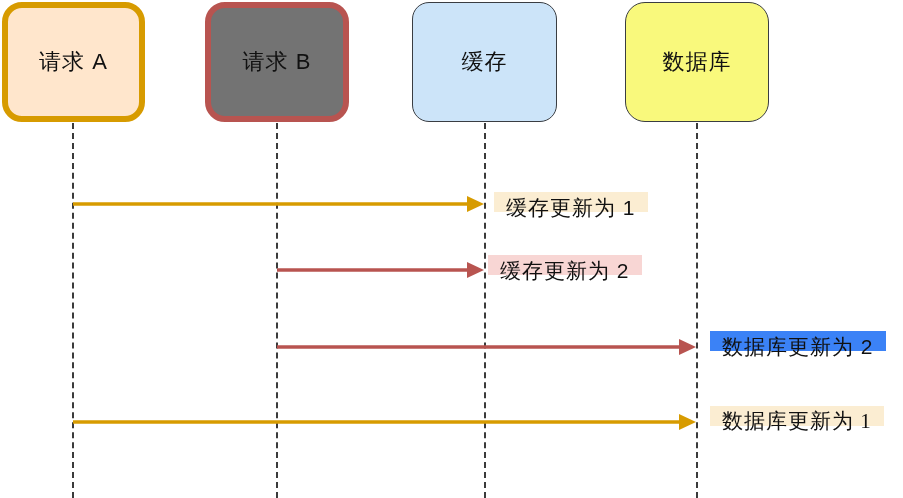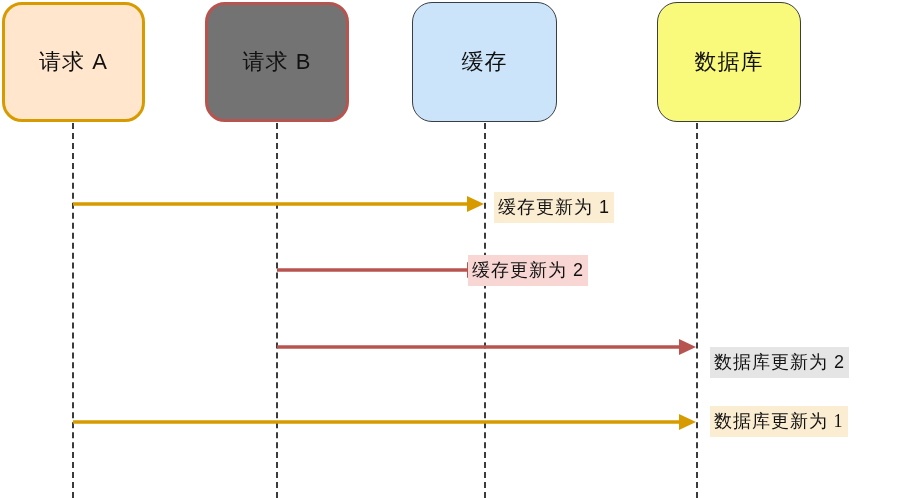--- a/index.html
+++ b/index.html
@@ -15,35 +15,35 @@
     background: #ffffff;
     overflow: hidden;
   }
   
   .actor {
     position: absolute;
     top: 2px;
     height: 120px;
     box-sizing: border-box;
     border-radius: 20px;
-    border: 3px solid #0369a1;
+    border: 6px solid #0369a1;
     display: flex;
     align-items: center;
     justify-content: center;
   }
   .actor-label {
     font-size: 22px;
     color: #111111;
     letter-spacing: 1px;
     white-space: nowrap;
   }
   .actor-a { left: 2px;   width: 143px; }
   .actor-b { left: 205px; width: 144px; }
-  .actor-c { left: 412px; width: 145px; border-width: 1.5px; }
-  .actor-d { left: 625px; width: 144px; border-width: 1.5px; margin-left: 32px; }
+  .actor-c { left: 412px; width: 145px; border-width: 1.5px; border-radius: 17px; }
+  .actor-d { left: 625px; width: 144px; border-width: 1.5px; }
   
   .lifeline {
     position: absolute;
     top: 123px;
     bottom: 0;
     width: 0;
     border-left: 2px dashed #3b3b3b;
   }
   .lifeline-a { left: 72px; }
   .lifeline-b { left: 276px; }
@@ -55,30 +55,30 @@
     left: 0;
     top: 0;
     width: 903px;
     height: 498px;
     pointer-events: none;
   }
   .overlay line { stroke-width: 3.5px; }
   
   .msg-label {
     position: absolute;
-    height: 31px;
+    height: 20px;
     line-height: 31px;
-    padding: 0 4px;
-    font-size: 18px;
+    padding: 0 12px;
+    font-size: 21px;
     color: #111111;
     letter-spacing: 1px;
     white-space: nowrap;
   }
   .msg-label-1 { left: 494px; top: 192px; }
-  .msg-label-2 { left: 468px; top: 255px; }
+  .msg-label-2 { left: 488px; top: 255px; }
   .msg-label-3 { left: 710px; top: 331px; }
   .msg-label-4 { left: 710px; top: 406px; font-family: Liberation Serif, serif; }
 </style>
 </head>
 <body>
 
 <div class="stage">
 
   <div class="actor actor-a" style="background-color: rgb(255, 230, 204); border-color: rgb(215, 155, 0);">
     <span class="actor-label">请求 A</span>
@@ -112,16 +112,16 @@
       <polygon points="696,347 679,339 679,355" style="fill: rgb(184, 84, 80);"></polygon>
     </g>
     <g>
       <line x1="73" y1="422" x2="681" y2="422" style="stroke: rgb(215, 155, 0);"></line>
       <polygon points="696,422 679,414 679,430" style="fill: rgb(215, 155, 0);"></polygon>
     </g>
   </svg>
 
   <div class="msg-label msg-label-1" style="background-color: rgb(251, 237, 210);">缓存更新为 1</div>
   <div class="msg-label msg-label-2" style="background-color: rgb(248, 214, 212);">缓存更新为 2</div>
-  <div class="msg-label msg-label-3" style="background-color: #e5e5e5; margin-top: 16px;">数据库更新为 2</div>
+  <div class="msg-label msg-label-3" style="background-color: #3b82f6;">数据库更新为 2</div>
   <div class="msg-label msg-label-4" style="background-color: rgb(251, 237, 210);">数据库更新为 1</div>
 
 </div>
 
 </body></html>

